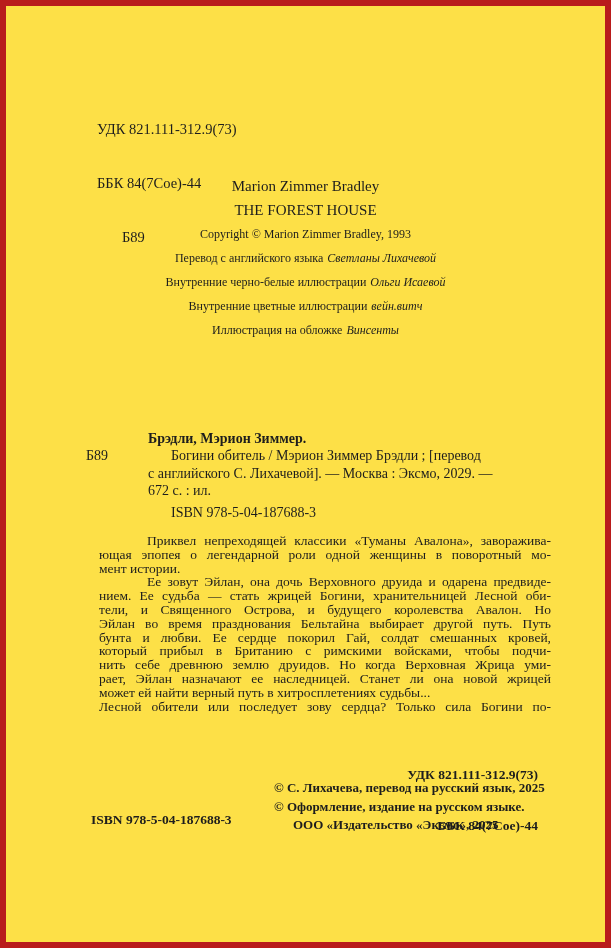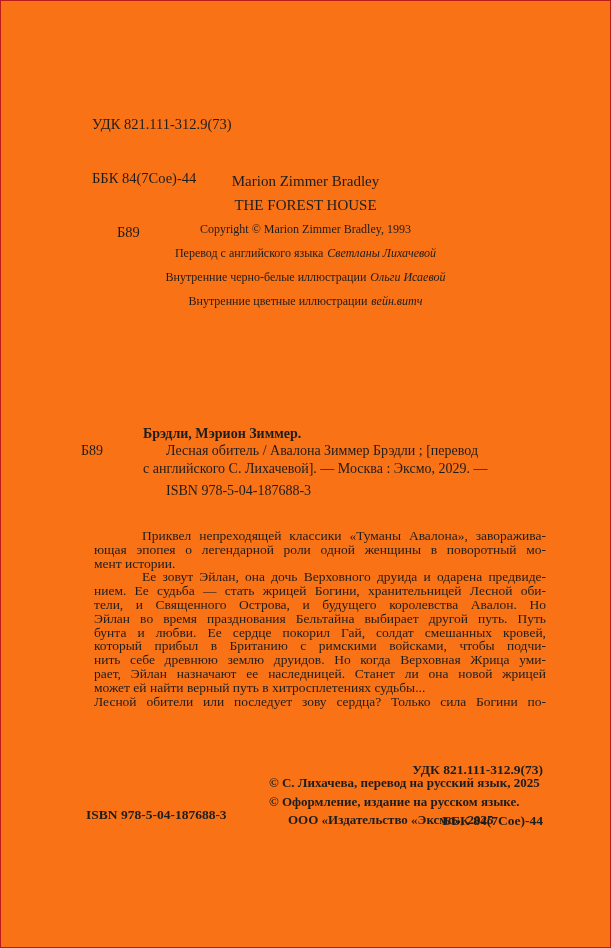--- a/index.html
+++ b/index.html
@@ -3,22 +3,22 @@
 <meta charset="utf-8">
 <style>
   * { margin: 0; padding: 0; box-sizing: border-box; }
   html, body { background: #e8e8e8; }
   body { width: 611px; height: 948px; margin: 0; }
 
   .page {
     position: relative;
     width: 611px;
     height: 948px;
-    background: #f97316;
-    border: 1px solid #b91c1c;
+    background: #fde047;
+    border: 6px solid #b91c1c;
     font-family: "Liberation Serif", "DejaVu Serif", serif;
     color: #1d1d1d;
     overflow: hidden;
   }
 
   
   .top-codes {
     position: absolute;
     left: 91px; top: 78px;
     font-size: 14.5px;
@@ -110,28 +110,30 @@
     <div class="indent">Б89</div>
   </div>
 
   <div class="center-block">
     <div class="cline en">Marion Zimmer Bradley</div>
     <div class="cline en">THE FOREST HOUSE</div>
     <div class="cline">Copyright © Marion Zimmer Bradley, 1993</div>
     <div class="cline"><span>Перевод с английского языка</span><span class="credit-name">Светланы Лихачевой</span></div>
     <div class="cline"><span>Внутренние черно-белые иллюстрации</span><span class="credit-name">Ольги Исаевой</span></div>
     <div class="cline"><span>Внутренние цветные иллюстрации</span><span class="credit-name">вейн.витч</span></div>
+    <div class="cline"><span>Иллюстрация на обложке</span><span class="credit-name">Винсенты</span></div>
   </div>
 
   <div class="biblio">
     <div class="b-header">Брэдли, Мэрион Зиммер.</div>
     <div class="b-row1">
-      <span class="b-code">Б89</span><span>Лесная обитель / Авалона Зиммер Брэдли ; [перевод</span>
+      <span class="b-code">Б89</span><span>Богини обитель / Мэрион Зиммер Брэдли ; [перевод</span>
     </div>
     <div class="b-cont">с английского С. Лихачевой]. — Москва : Эксмо, 2029. —</div>
+    <div class="b-cont">672 с. : ил.</div>
     <div class="b-isbn">ISBN 978-5-04-187688-3</div>
   </div>
 
   <div class="annotation">
     <div class="ann-para">
         <div class="jline">Приквел непреходящей классики «Туманы Авалона», заворажива-</div>
         <div class="jline">ющая эпопея о легендарной роли одной женщины в поворотный мо-</div>
         <div class="jline jlast">мент истории.</div>
       </div>
     <div class="ann-para">

